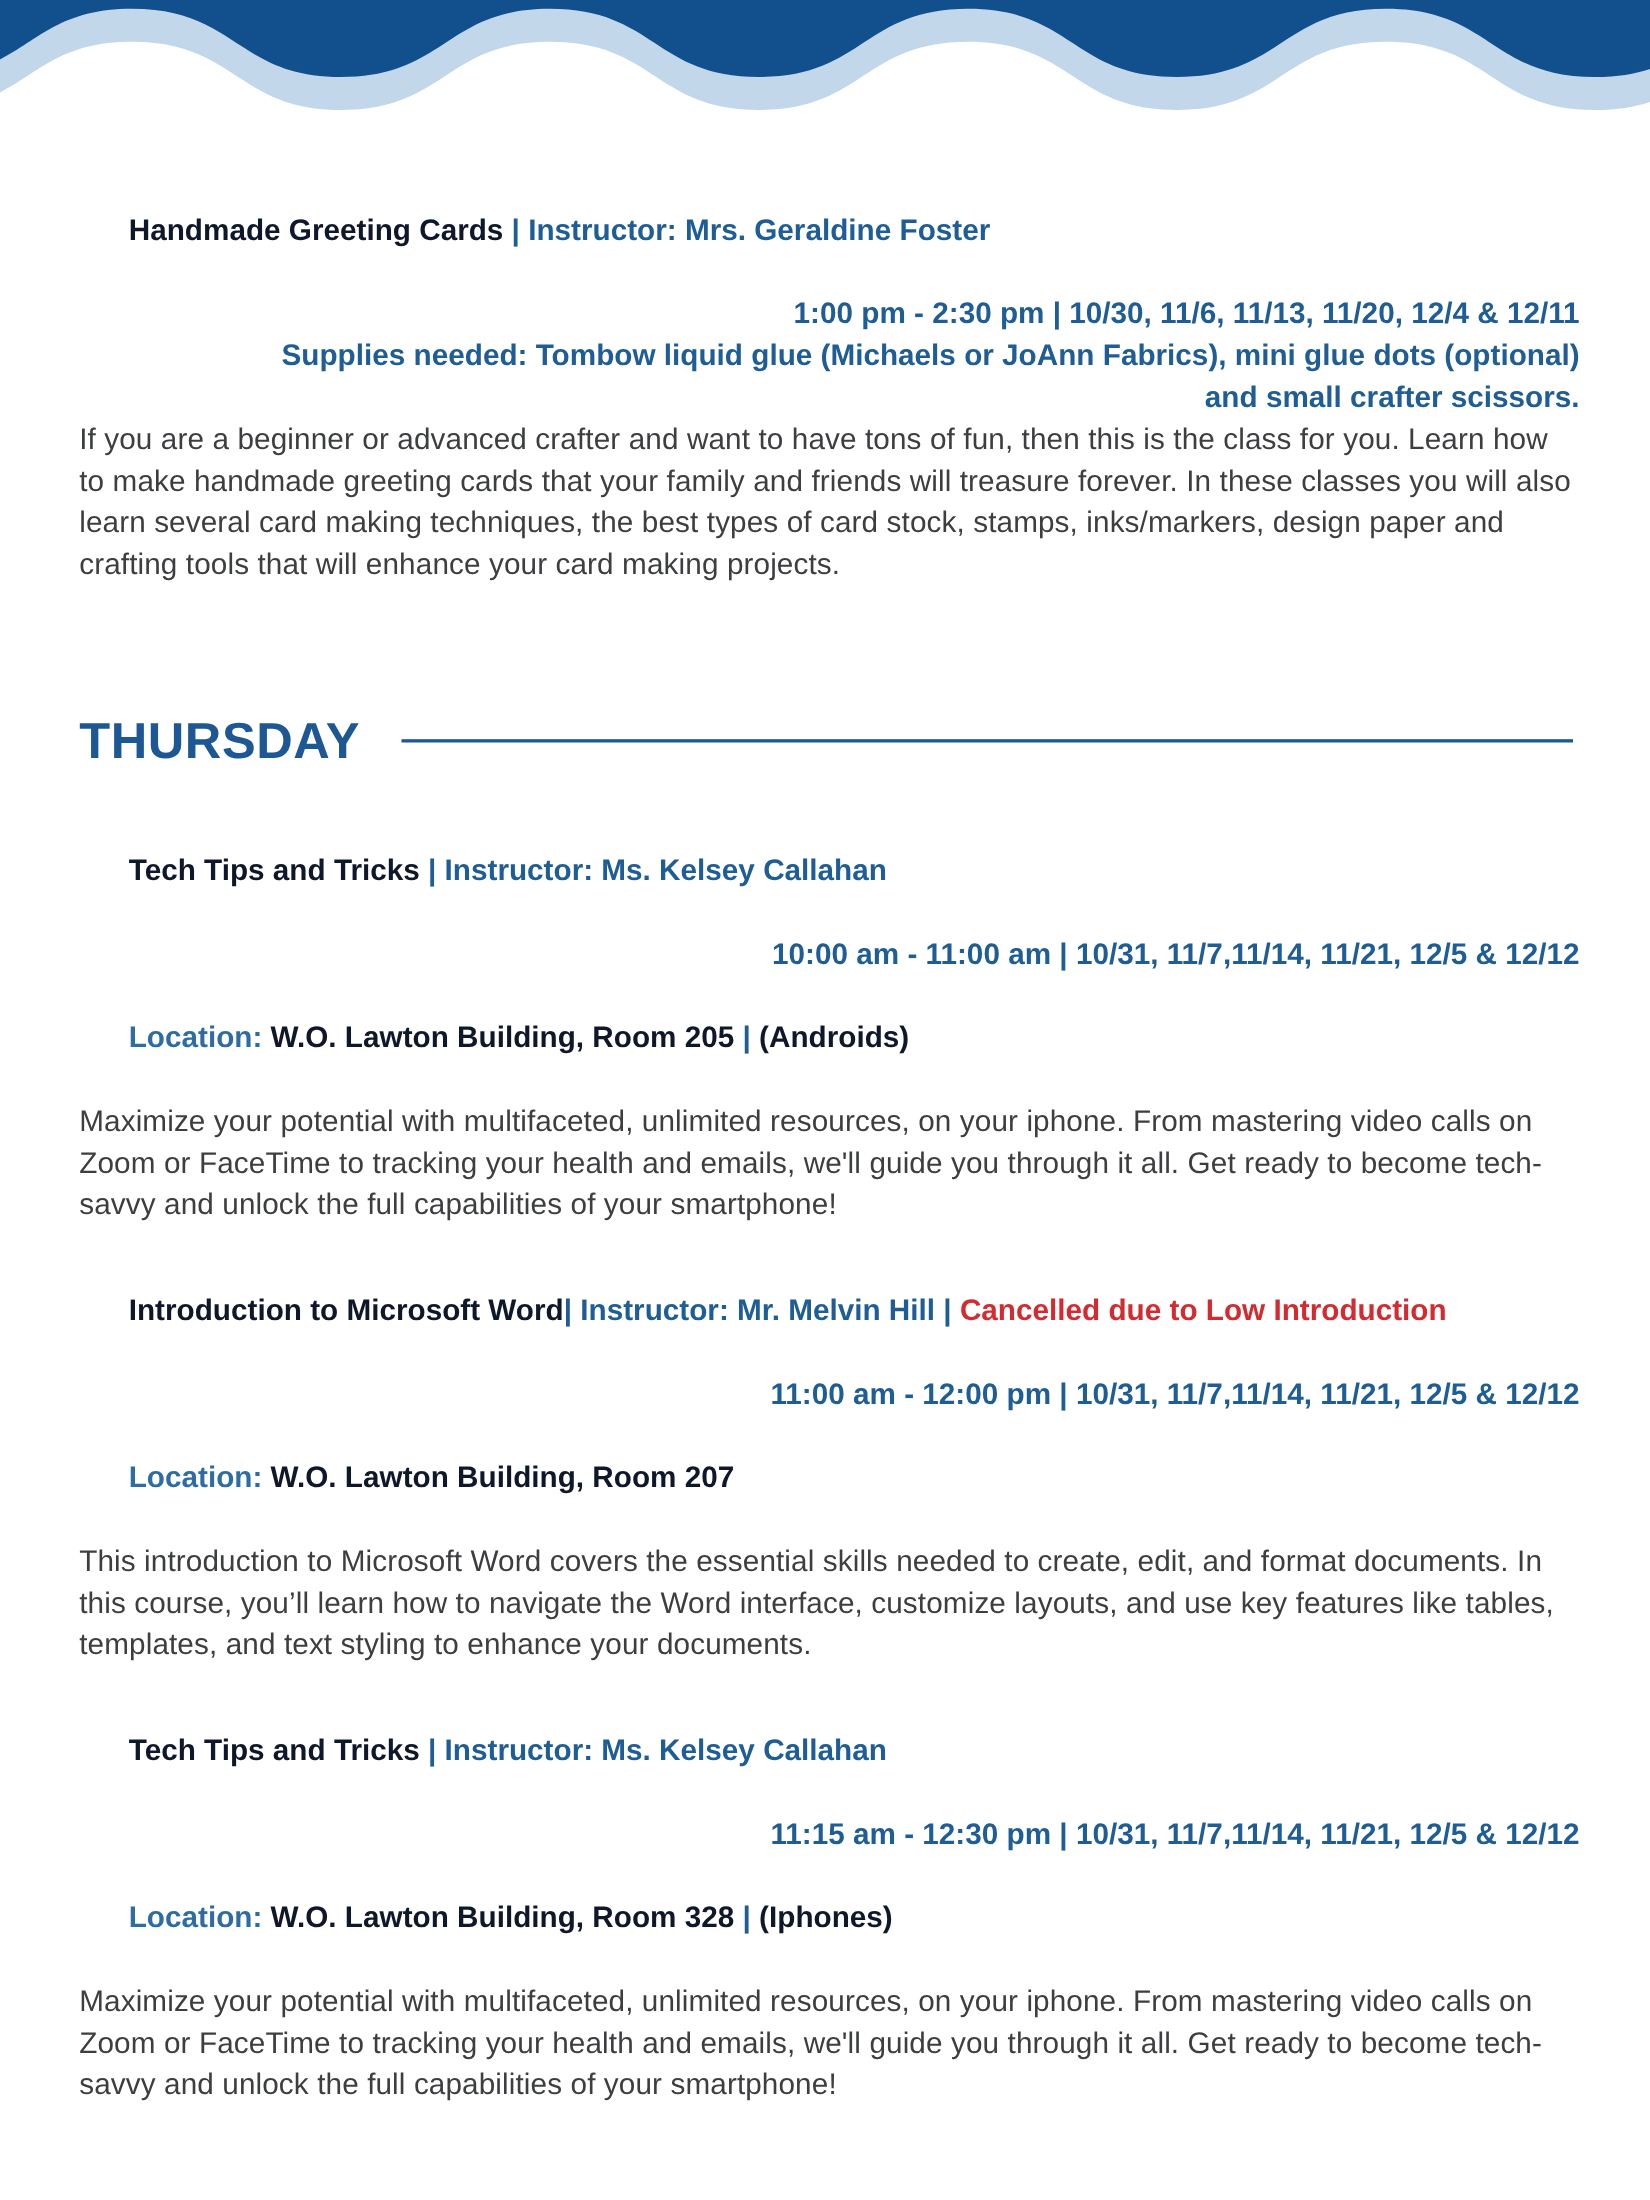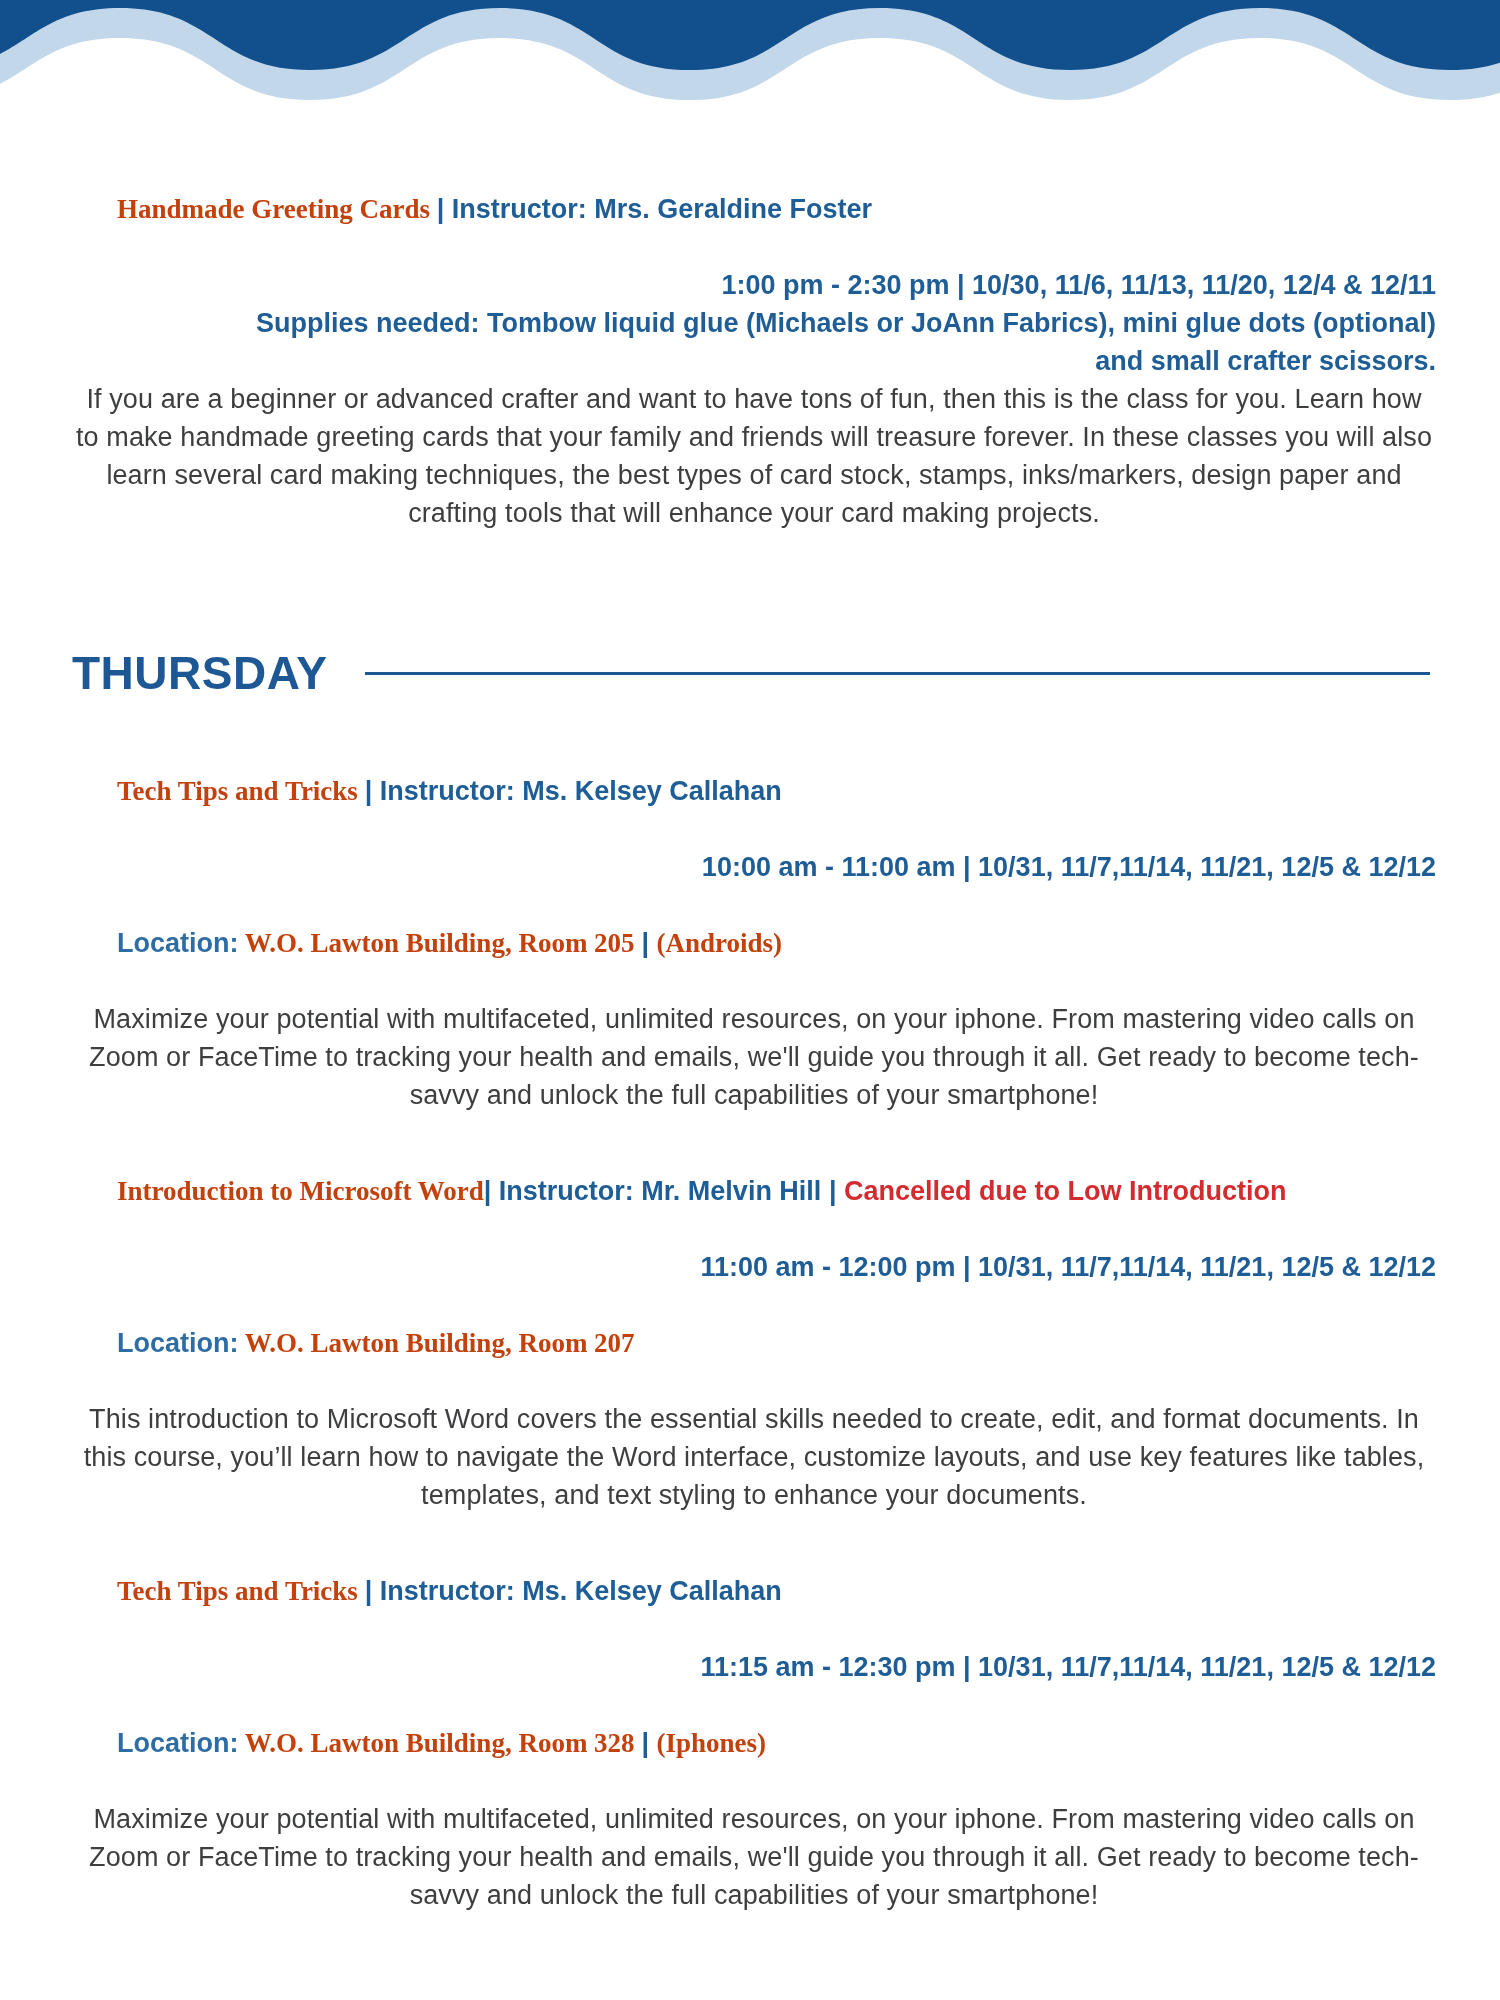--- a/index.html
+++ b/index.html
@@ -12,25 +12,25 @@
   .wave-header { display: block; width: 1500px; height: 112px; }
   .content { padding: 40px 64px 0 72px; }
 
   .h-line {
     font-size: 27px; line-height: 38px; font-weight: 700;
     color: #16171a; white-space: pre-wrap;
   }
   .blue  { color: #1e5d95; text-align: right; }
   .blue-lt { color: #2e6da4; }
   .red   { color: #d32b30; }
-  .ink   { color: #c2410c; font-family: Liberation Serif, serif; }
+  .ink   { color: #0f172a; }
 
   .desc {
     font-size: 27px; line-height: 38px; font-weight: 400;
-    color: #3d3e40; max-width: 1372px; letter-spacing: 0.1px; text-align: center;
+    color: #3d3e40; max-width: 1372px; letter-spacing: 0.1px;
   }
 
   .day-header { display: flex; align-items: center; margin: 116px 0 36px 0; gap: 12px; }
   .day-title {
     font-size: 46px; line-height: 50px; font-weight: 700;
     color: #1d5794; letter-spacing: 0.5px;
   }
   .day-rule { flex: 1; height: 3px; background: #1d5794; margin-left: 26px; margin-right: 6px; }
 
   .course { margin-bottom: 20px; }

